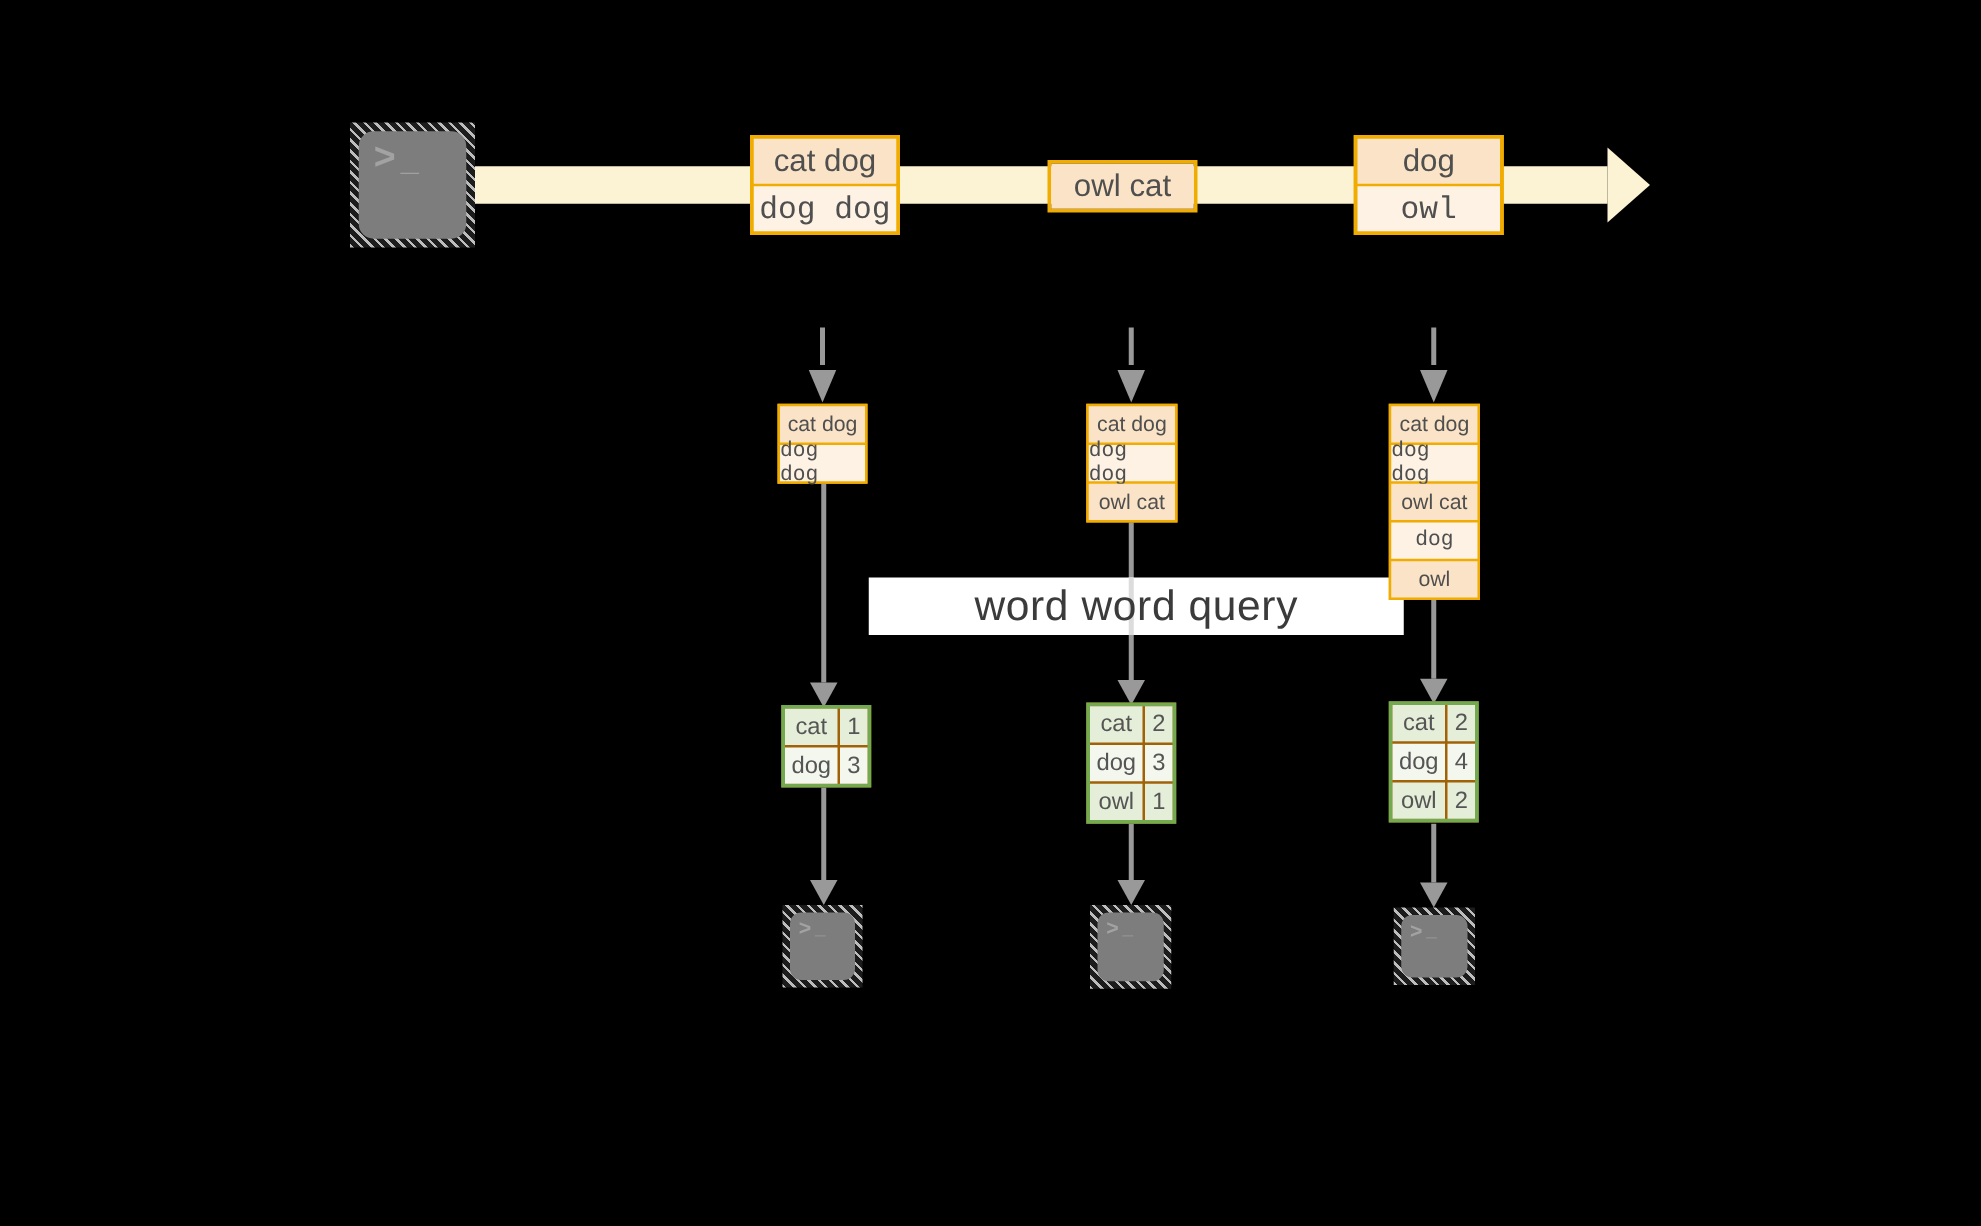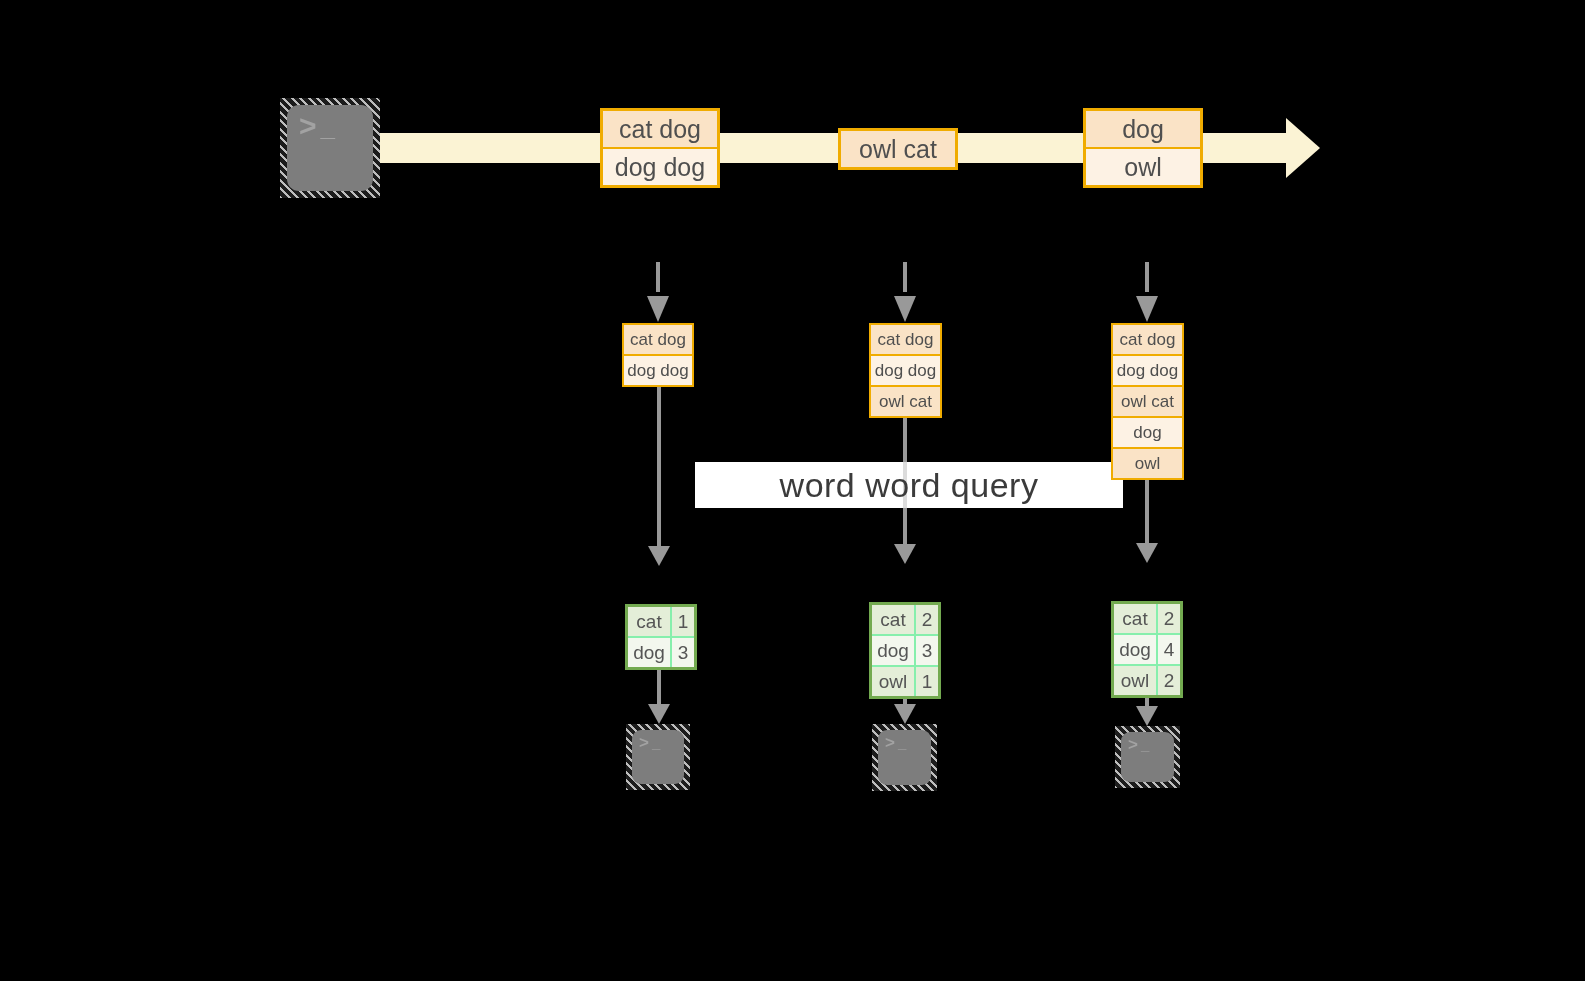--- a/index.html
+++ b/index.html
@@ -33,44 +33,43 @@
   }
   
   .obox{
     position:absolute;border:3px solid #f0ac00;background:#f0ac00;
     display:flex;flex-direction:column;gap:2px;
   }
   .obox .cell{
     display:flex;align-items:center;justify-content:center;
     color:#4f4f4f;background:#fae3c6;font-size:25px;
   }
-  .obox .cell.light{background:#fdf2e4;}
+  .obox .cell.light{background:#fdf2e4;font-family:Liberation Mono, monospace;}
   .obox.big .cell{height:36px;}
   .obox.stack{border-width:2px;}
   .obox.stack .cell{height:29px;font-size:17px;}
   
   .stem{position:absolute;width:4px;background:#999;}
   .head{
     position:absolute;width:0;height:0;
     border-left:11px solid transparent;border-right:11px solid transparent;
     border-top:20px solid #999;
   }
   
   .banner{
     position:absolute;left:695px;top:462px;width:428px;height:46px;background:#fff;
     display:flex;align-items:center;justify-content:center;z-index:5;
   }
   .banner .thruline{position:absolute;left:208px;top:0;width:4px;height:46px;background:#dcdcdc;}
   .banner .label{position:relative;font-size:34px;color:#3b3b3b;letter-spacing:0.5px;}
   
   .gtable{
-    position:absolute;border:3px solid #73aa50;background:#86efac;
+    position:absolute;border:3px solid #73aa50;background:#a16207;
     display:grid;grid-template-columns:42px 22px;grid-auto-rows:29px;gap:2px;
     z-index:6;
-    margin-top:40px;
   }
   .gtable .gcell{
     display:flex;align-items:center;justify-content:center;
     font-size:19px;color:#555;background:#e4eed8;
   }
   .gtable .gcell.white{background:#f3f7ee;}
   .z6{z-index:6;}
 </style>
 </head>
 <body>

